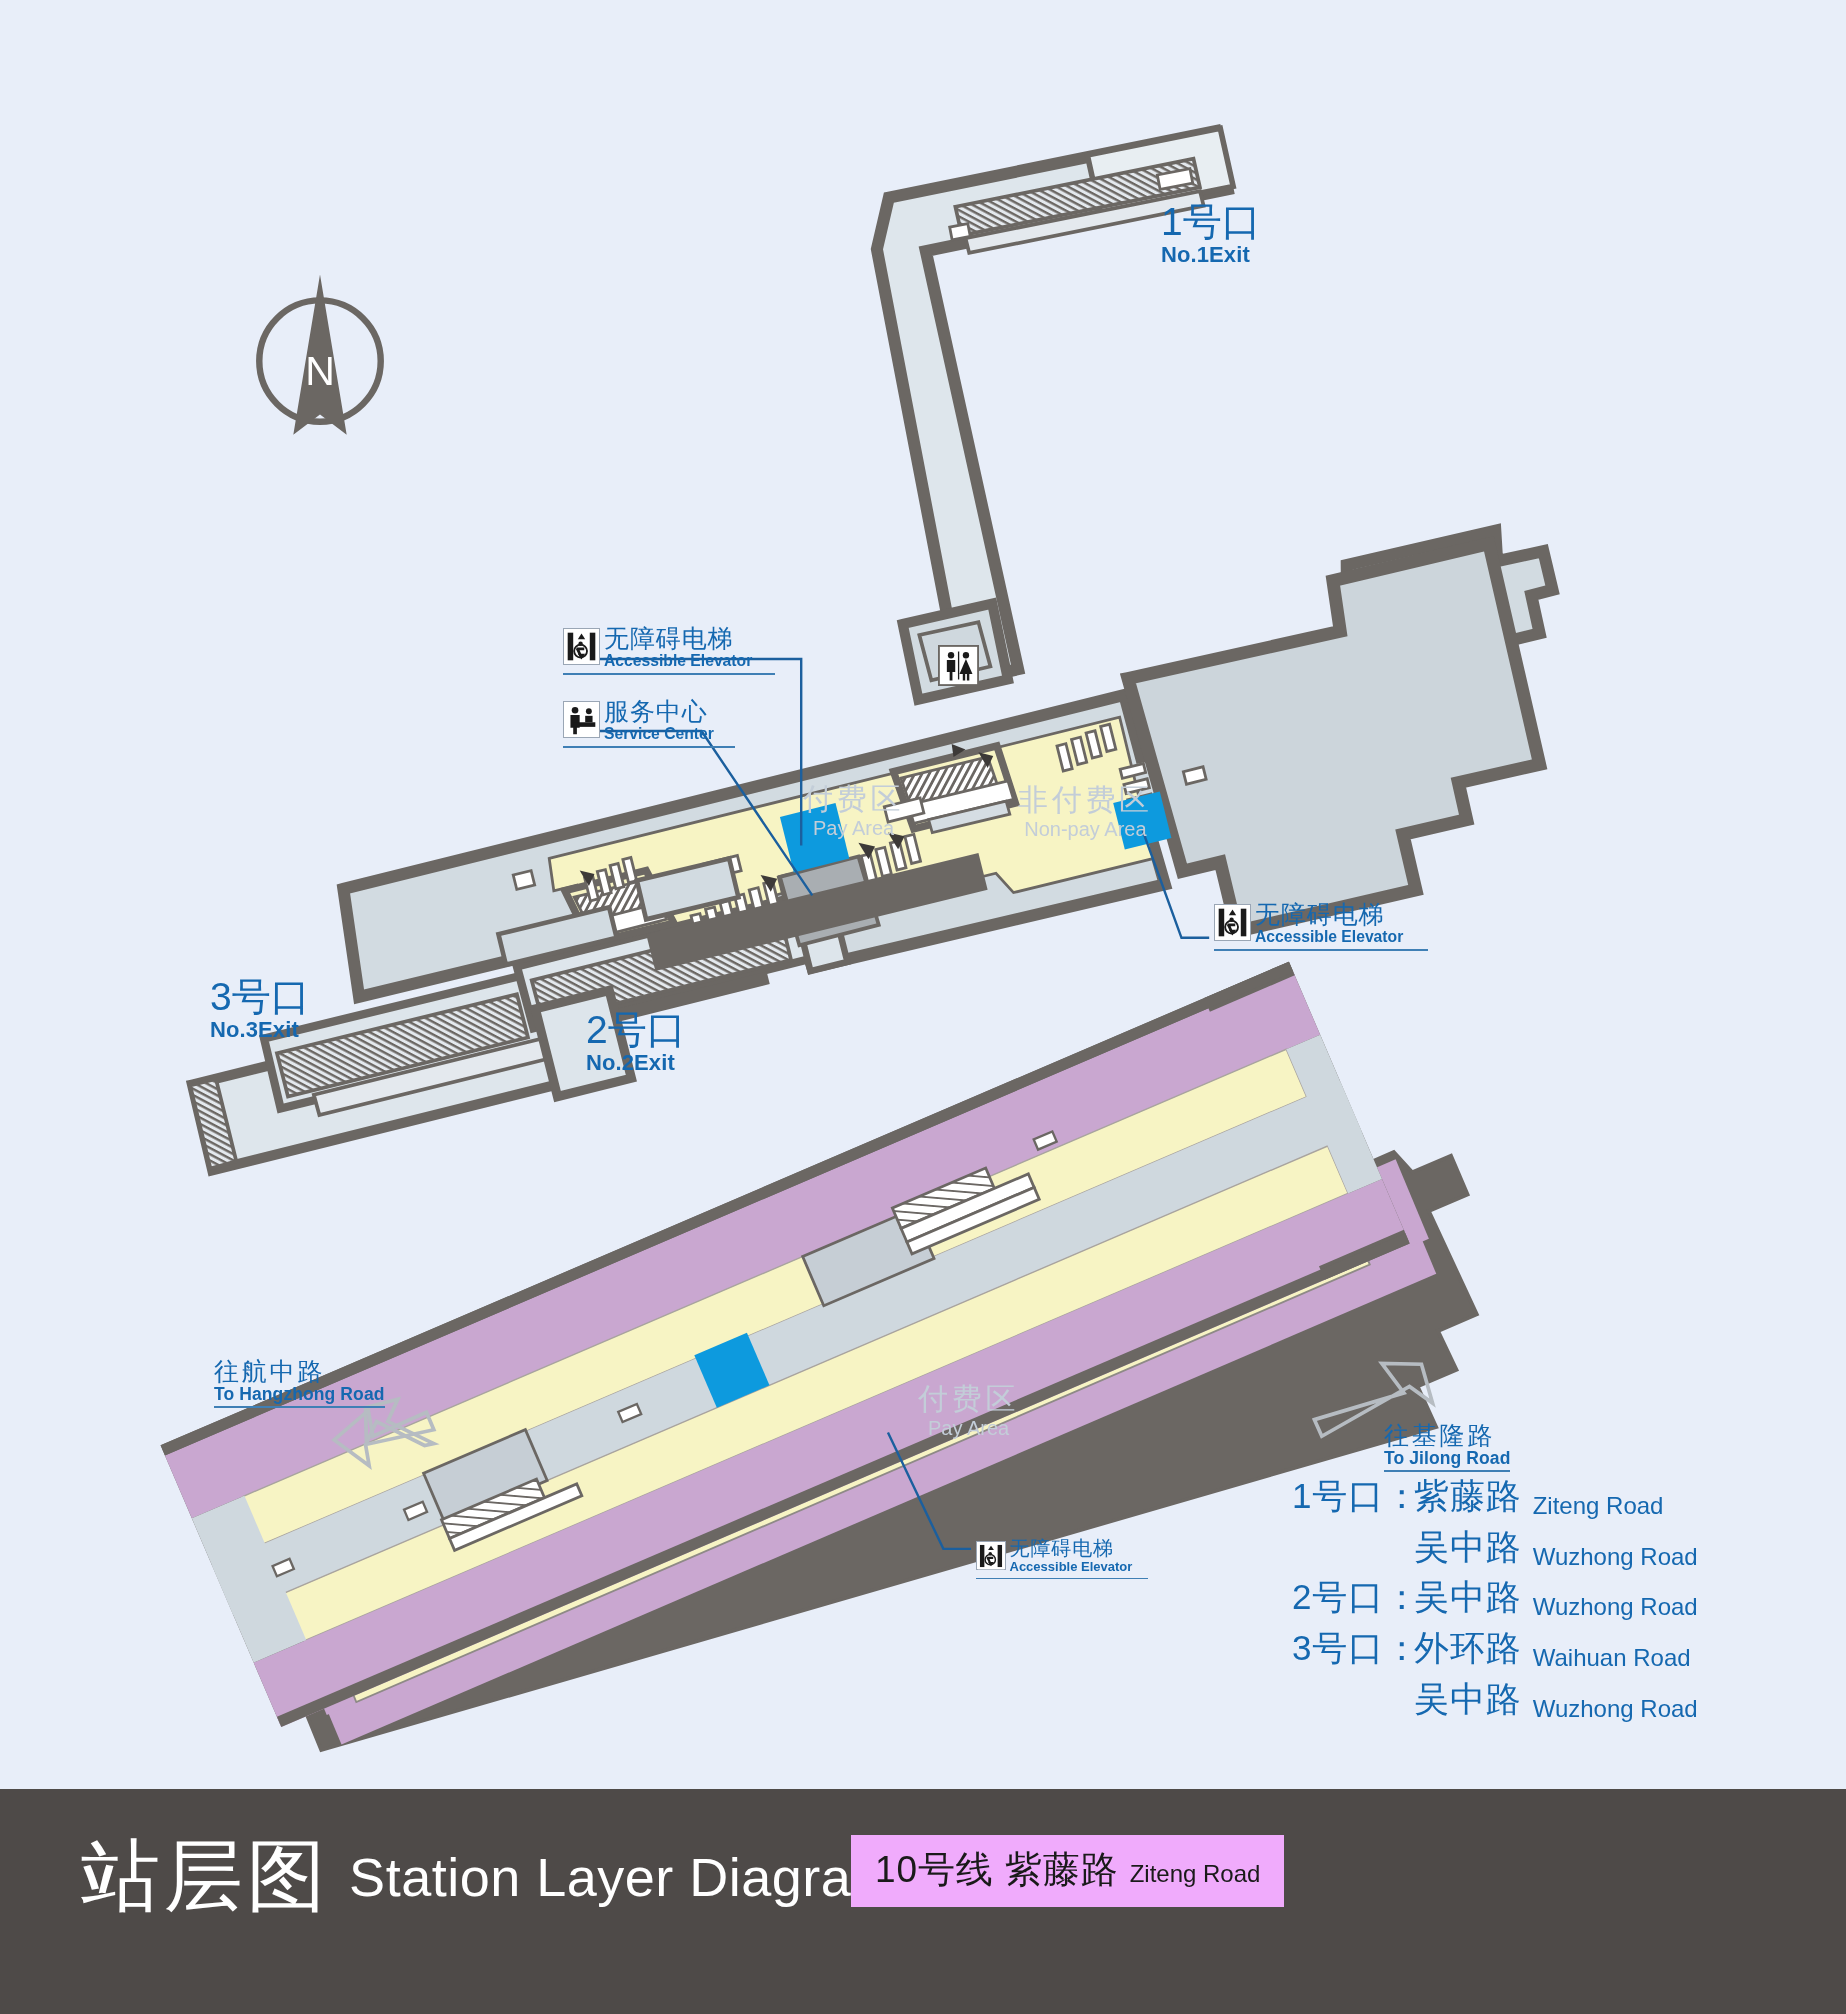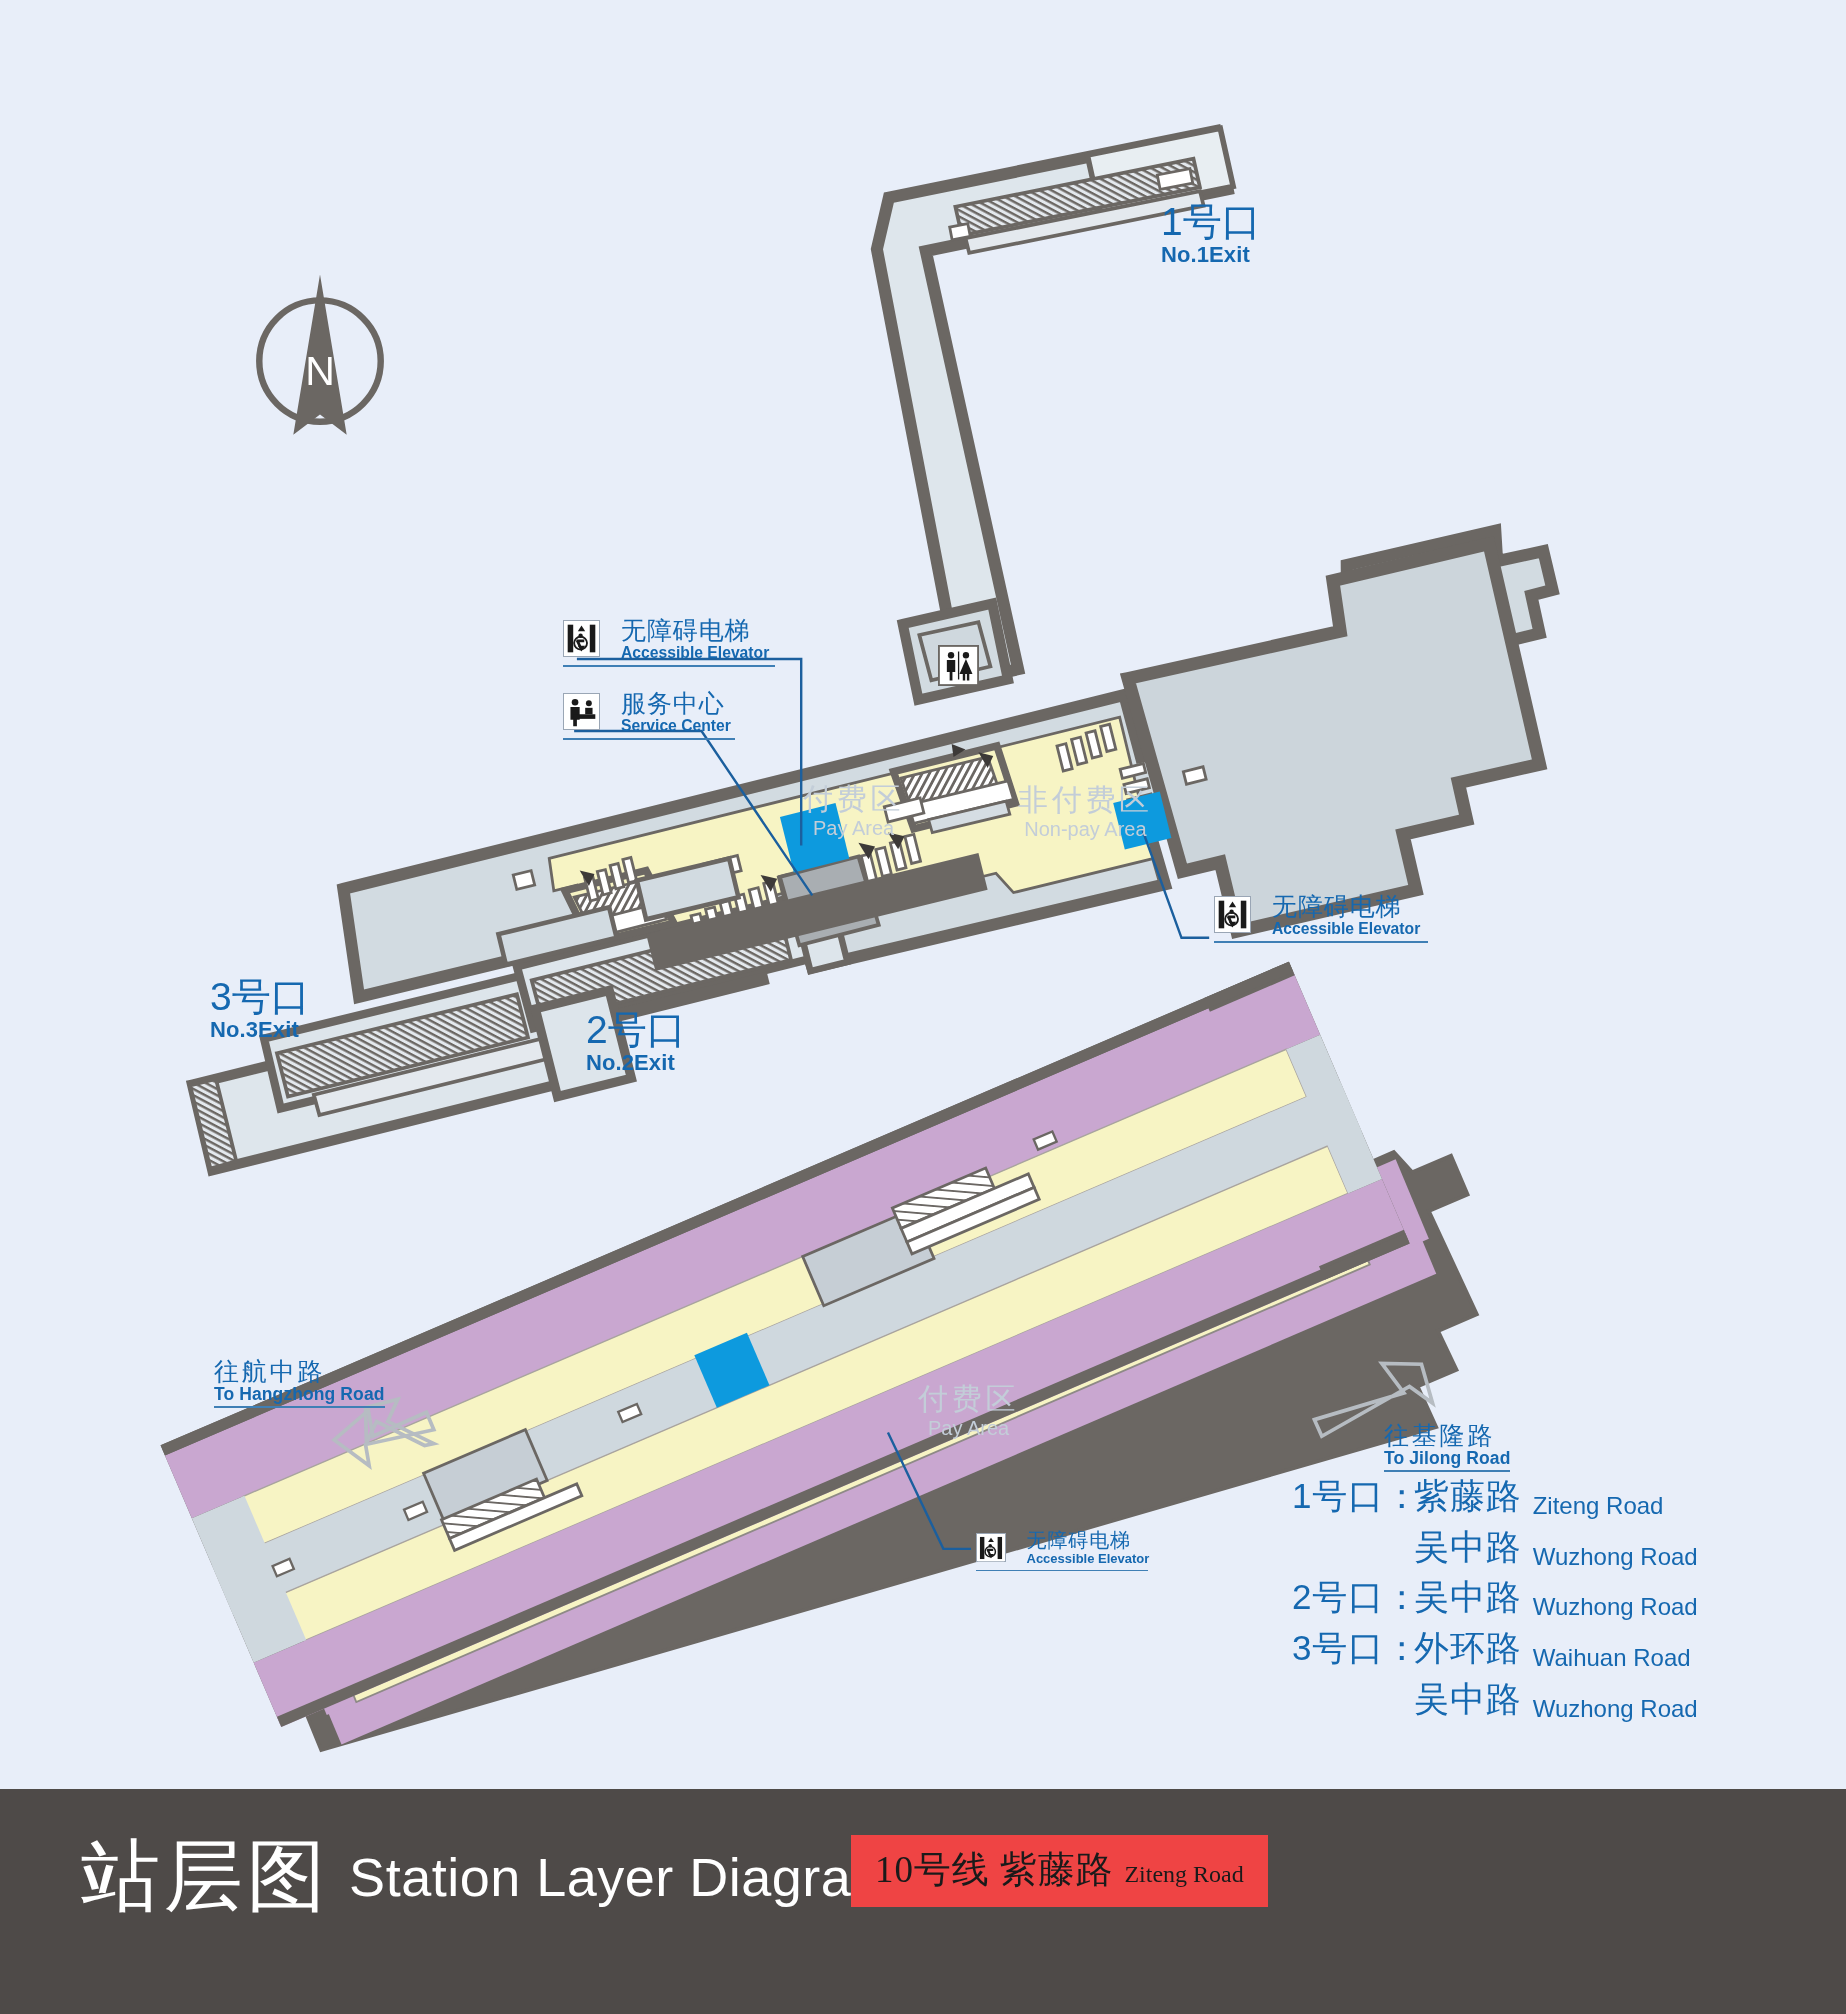--- a/index.html
+++ b/index.html
@@ -11,21 +11,21 @@
   }
   #stage{position:absolute;inset:0;width:1847px;height:2015px;}
   svg.layer{position:absolute;left:0;top:0;width:1847px;height:2015px;overflow:visible;}
 
   
   .lbl{position:absolute;color:#1568b0;line-height:1.02;white-space:nowrap;}
   .lbl .cn{display:block;font-size:35px;font-weight:400;letter-spacing:0.5px;}
   .lbl .en{display:block;font-size:20px;font-weight:700;letter-spacing:0.1px;margin-top:1.8px;}
 
   
-  .callout{position:absolute;display:flex;align-items:flex-start;gap:21px;}
+  .callout{position:absolute;display:flex;align-items:flex-start;gap:4px;margin-top:8px;}
   .callout .ico{width:37px;height:37px;flex:0 0 37px;background:#fff;border:0.9px solid #9aa6b5;
                 box-sizing:border-box;display:block;position:relative;margin-top:2.8px;}
   .callout .txt{display:block;}
   .callout .cn{display:block;font-size:25px;color:#1568b0;line-height:1.05;letter-spacing:0.9px;}
   .callout .en{display:block;font-size:15.7px;color:#1568b0;font-weight:700;line-height:1.15;margin-top:0.9px;text-align:center;}
   .callout .rule{position:absolute;left:0;bottom:-4.6px;height:1.8px;background:#3f7fb5;}
 
   .callout.small .ico{width:29.5px;height:29.5px;flex:0 0 29.5px;}
   .callout.small .cn{font-size:20px;}
   .callout.small .en{font-size:13px;}
@@ -49,22 +49,22 @@
   .legend-row{display:flex;align-items:flex-end;margin-bottom:3.7px;white-space:nowrap;}
   .legend-key{font-size:35px;letter-spacing:0.9px;width:122px;flex:0 0 122px;}
   .legend-cn{font-size:35px;letter-spacing:0.9px;}
   .legend-en{font-size:24px;font-weight:400;margin-left:11px;}
 
   
   #footer{position:absolute;left:0;top:1789px;width:1847px;height:292px;background:#4e4a48;text-decoration:underline;}
   #footer-inner{position:absolute;left:81px;top:48px;display:flex;align-items:center;gap:0;}
   #footer-cn{font-size:79px;color:#ffffff;letter-spacing:3.7px;line-height:1;font-family:"DejaVu Sans",sans-serif;}
   #footer-en{font-size:54px;color:#ffffff;margin-left:20px;letter-spacing:0.5px;line-height:1;}
-  #line-badge{position:absolute;left:851px;top:1835px;background:#ef4444;
-      padding:10px 24px 12px 24px;display:flex;align-items:baseline;box-shadow:0 0 0 0;font-family:Liberation Serif, serif;}
+  #line-badge{position:absolute;left:851px;top:1835px;background:#f0abfc;
+      padding:10px 24px 12px 24px;display:flex;align-items:baseline;box-shadow:0 0 0 0;}
   #line-badge .bcn{font-size:37px;color:#1a1a1a;letter-spacing:0.9px;}
   #line-badge .ben{font-size:24px;color:#1a1a1a;margin-left:11px;}
 
   
   #compass{position:absolute;left:251px;top:269px;width:138px;height:175px;}
   #compass .n{position:absolute;left:0;top:79px;width:138px;text-align:center;
      font-size:41px;color:#ffffff;font-weight:400;}
 </style>
 </head>
 <body>

